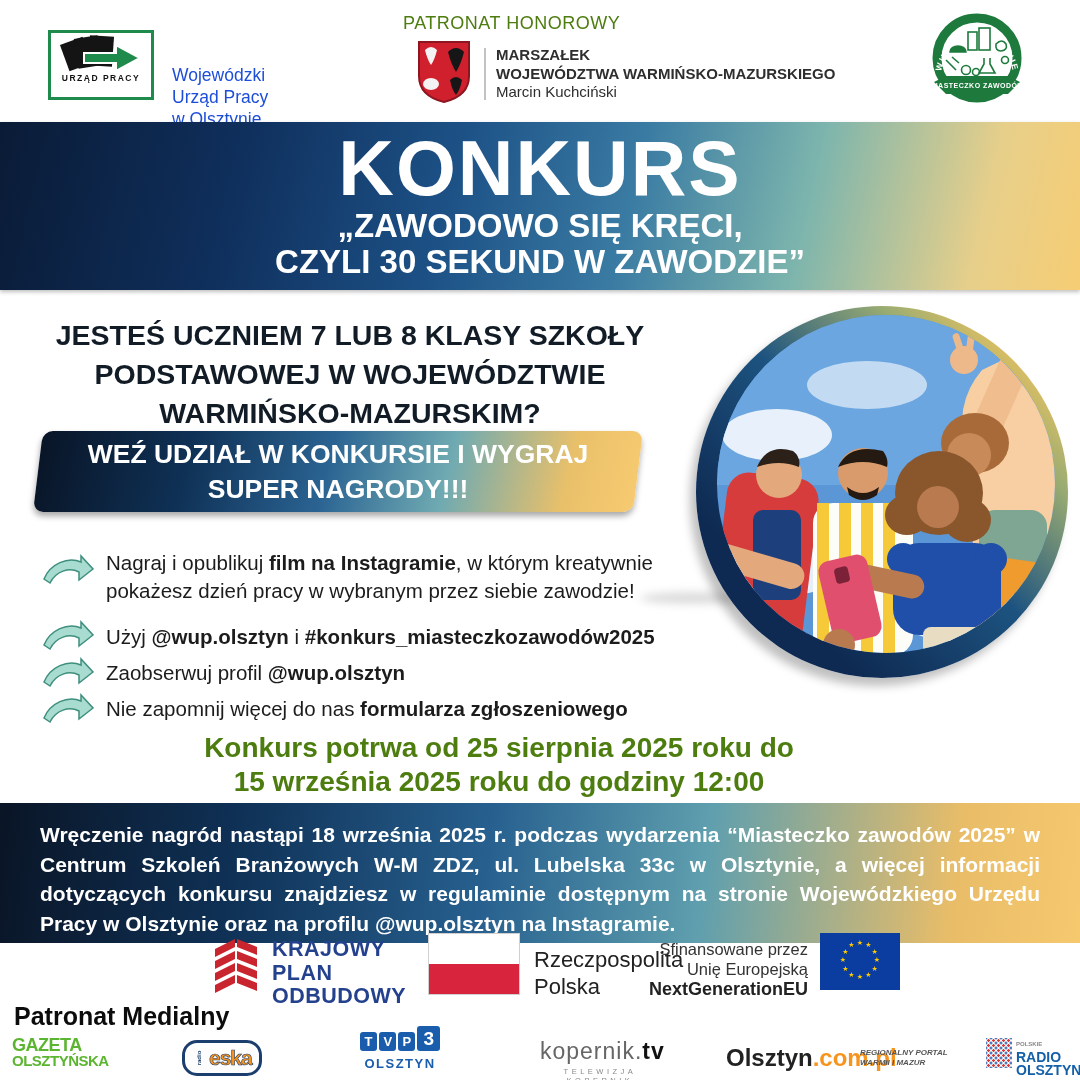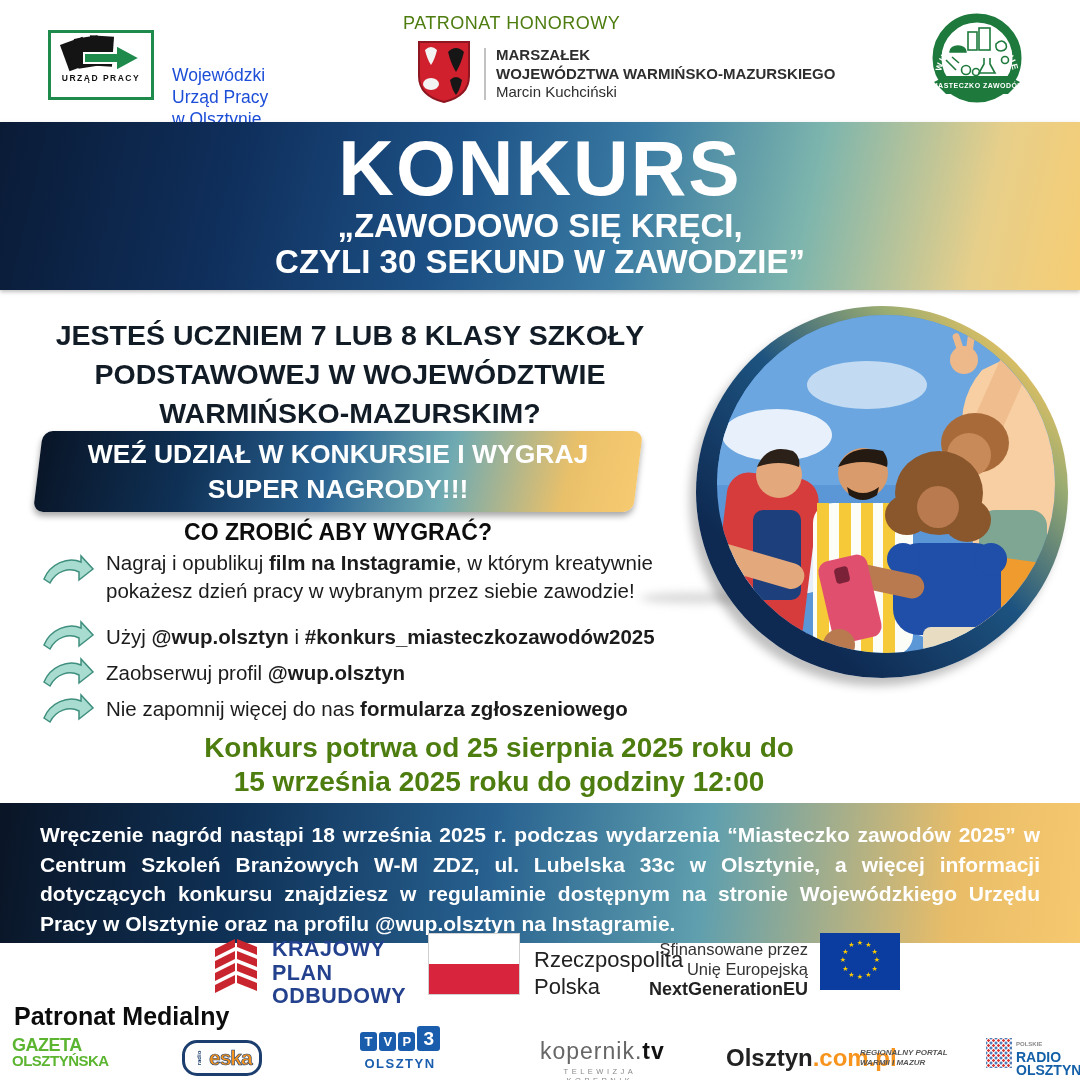--- a/index.html
+++ b/index.html
@@ -167,21 +167,20 @@
     <div>PODSTAWOWEJ W WOJEWÓDZTWIE</div>
     <div>WARMIŃSKO-MAZURSKIM?</div>
   </div>
 
   <div class="abs ribbon">
     <div class="ribbon-text">
       <div>WEŹ UDZIAŁ W KONKURSIE I WYGRAJ</div>
       <div>SUPER NAGRODY!!!</div>
     </div>
   </div>
-  <div class="abs howto">CO ZROBIĆ ABY WYGRAĆ?</div>
 
   <svg class="abs step-icon ic1" viewBox="0 0 56 38">
     <path d="M4 27 C 10 12, 28 4, 41 10 L 41 4 L 53 17 L 39 28 L 39 20 C 29 15, 16 19, 10 31 Z" fill="#a8dcd0" stroke="#3f8f7e" stroke-width="1.5"></path>
     </svg>
   <div class="abs step-text st1"><span>Nagraj i opublikuj </span><span style="font-weight: bold;">film na Instagramie</span><span>, w którym kreatywnie pokażesz dzień pracy w wybranym przez siebie zawodzie!</span></div>
 
   <svg class="abs step-icon ic2" viewBox="0 0 56 38">
     <path d="M4 27 C 10 12, 28 4, 41 10 L 41 4 L 53 17 L 39 28 L 39 20 C 29 15, 16 19, 10 31 Z" fill="#a8dcd0" stroke="#3f8f7e" stroke-width="1.5"></path>
     </svg>
   <div class="abs step-text st2"><span>Użyj </span><span style="font-weight: bold;">@wup.olsztyn</span><span> i </span><span style="font-weight: bold;">#konkurs_miasteczkozawodów2025</span></div>

